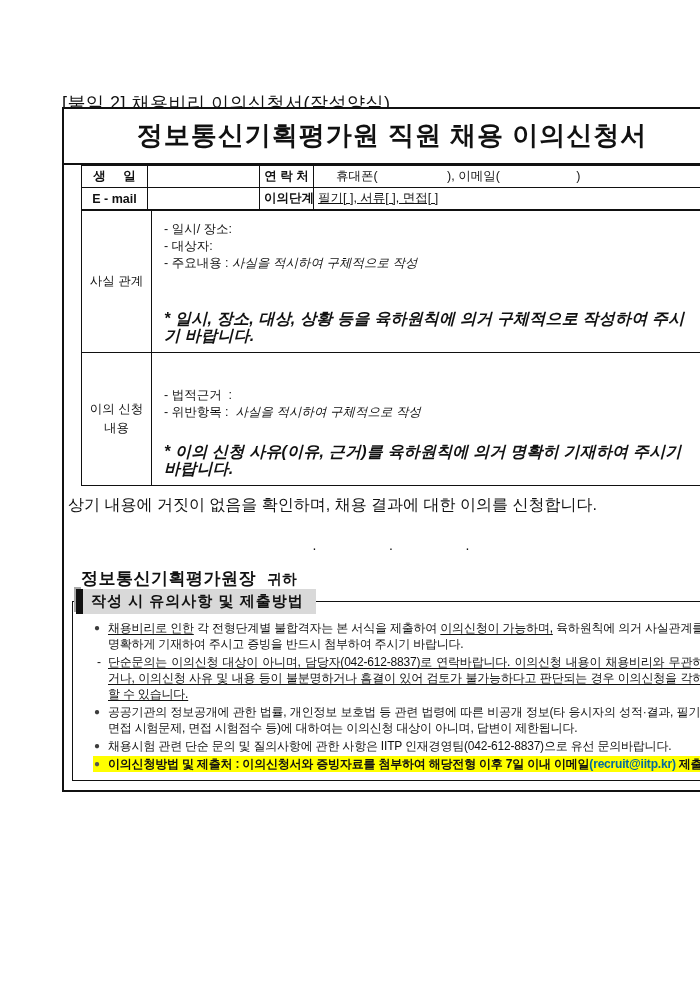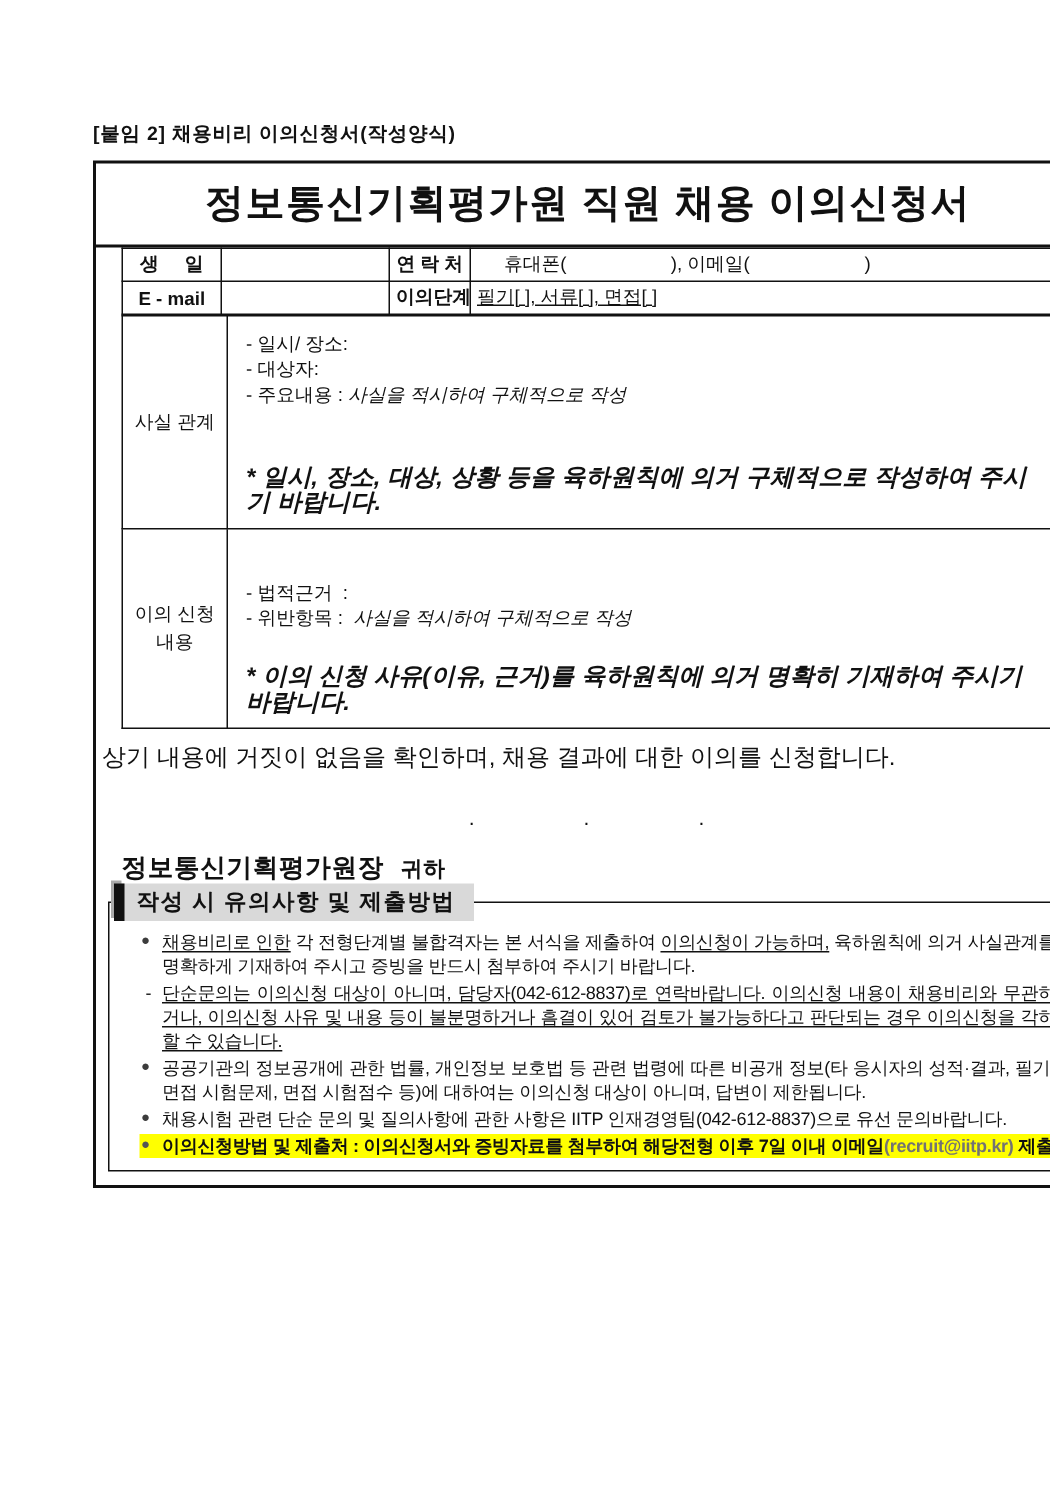--- a/index.html
+++ b/index.html
@@ -5,23 +5,23 @@
   * { margin: 0; padding: 0; box-sizing: border-box; }
   html, body { width: 700px; height: 990px; background: #ffffff; }
   body {
     position: relative;
     font-family: "Liberation Sans", "DejaVu Sans", sans-serif;
     color: #111;
   }
 
   .attachment-label {
     position: absolute;
-    left: 62px; top: 80px;
-    font-size: 13px;
-    font-weight: bold;
+    left: 62px; top: 91px;
+    font-size: 18px;
+    font-weight: normal;
     letter-spacing: 0.5px;
   }
 
   .doc-box {
     position: absolute;
     left: 62px; top: 107px;
     width: 660px;
     border: 2px solid #111;
     background: #fff;
   }
@@ -143,21 +143,21 @@
   }
   .notice-item .ntext { flex: 1; text-align: justify; letter-spacing: -0.2px; }
   .notice-item.dash-item .marker { font-size: 12px; padding-left: 4px; color: #111; }
   .notice-item.highlight { background: #FFFF00; }
   .notice-item.highlight .marker { color: #555; }
 
   .seg-u  { text-decoration: underline; text-underline-offset: 2px; }
   .seg-i  { font-style: italic; }
   .seg-b  { font-weight: bold; }
   .seg-bi { font-style: italic; font-weight: bold; letter-spacing: 0.2px; }
-  .seg-red { color: #737373; }
+  .seg-red { color: #0369a1; }
 </style>
 </head>
 <body>
 
 <div class="attachment-label">[붙임 2] 채용비리 이의신청서(작성양식)</div>
 
 <div class="doc-box">
 
   <div class="doc-title">정보통신기획평가원 직원 채용 이의신청서</div>
 

